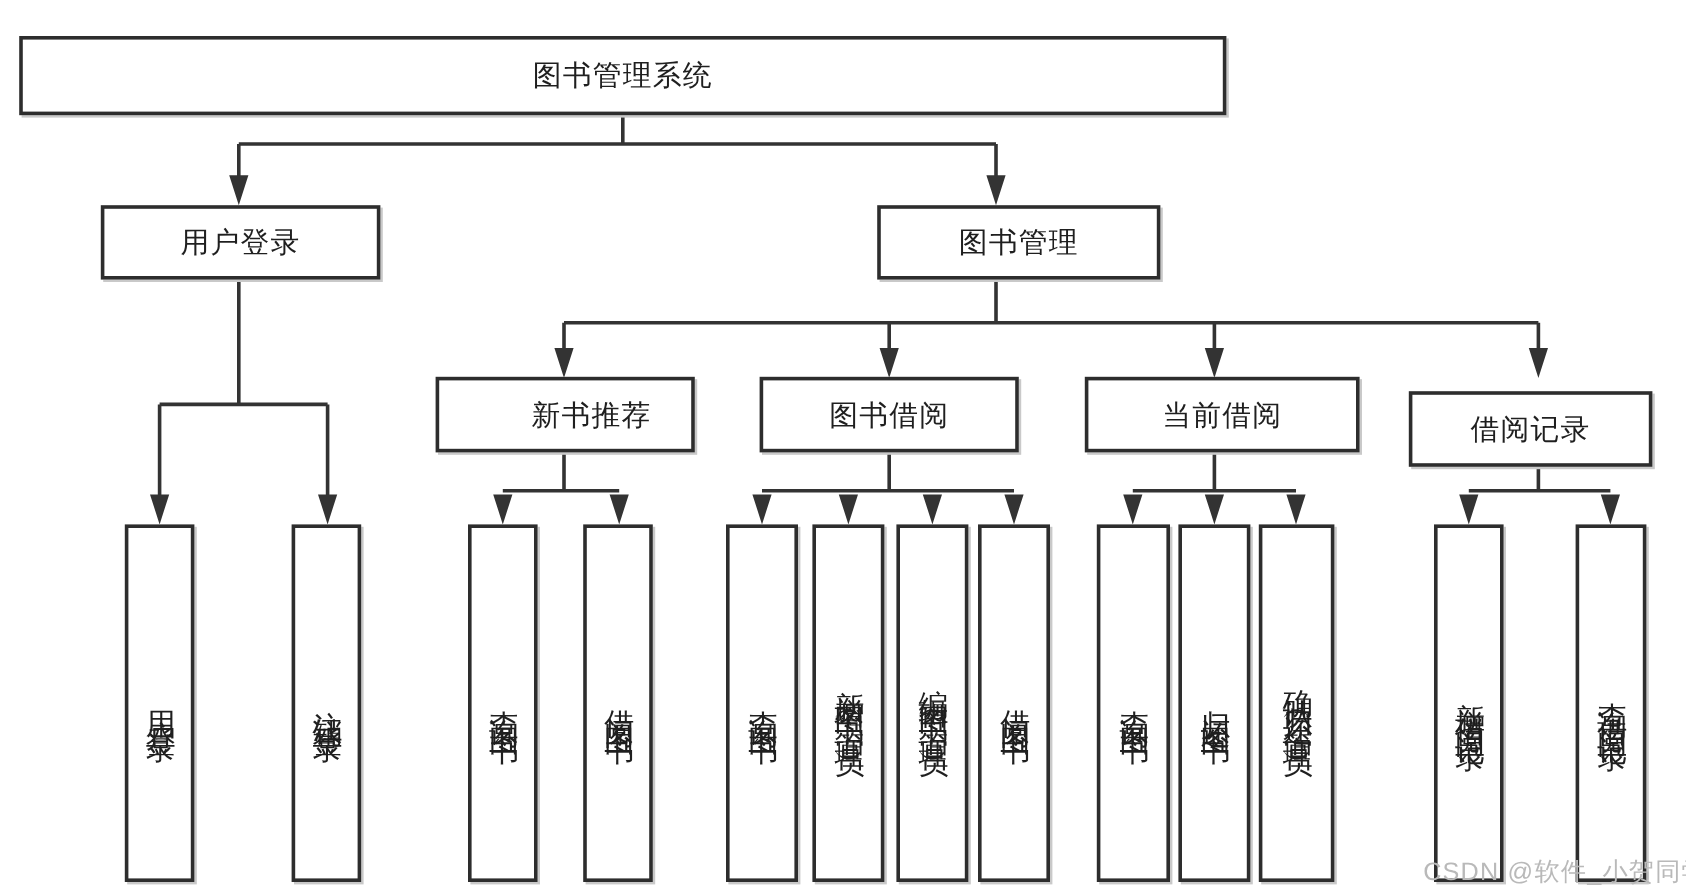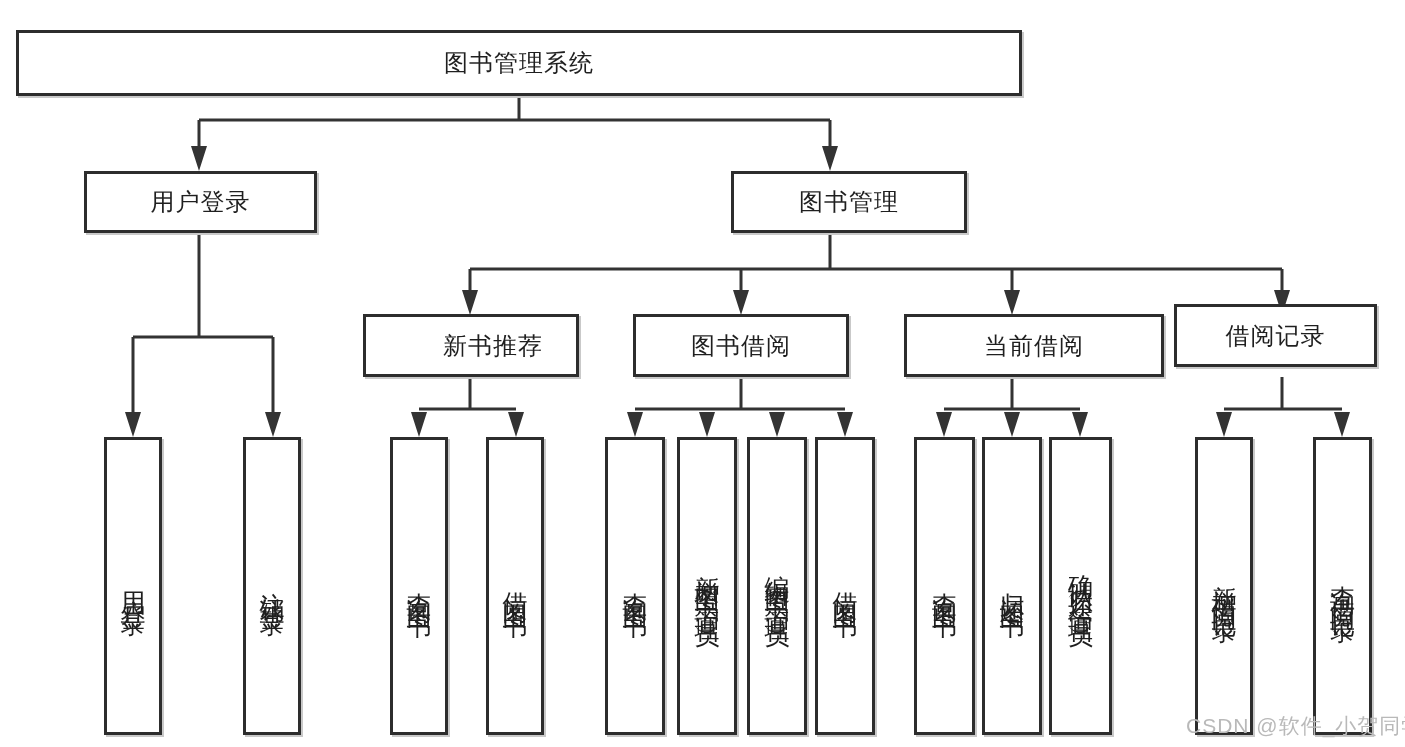--- a/index.html
+++ b/index.html
@@ -57,24 +57,24 @@
   <div class="box" style="left:712px;top:171px;width:236px;height:62px;margin-left:19px;">
     <span class="hlabel">图书管理</span>
   </div>
 
   <div class="box" style="left:363px;top:314px;width:216px;height:63px;padding-left:44px;">
     <span class="hlabel">新书推荐</span>
   </div>
   <div class="box" style="left:633px;top:314px;width:216px;height:63px;">
     <span class="hlabel">图书借阅</span>
   </div>
-  <div class="box" style="left:904px;top:314px;width:260px;height:63px;">
+  <div class="box" style="left:904px;top:314px;width:229px;height:63px;">
     <span class="hlabel">当前借阅</span>
   </div>
-  <div class="box" style="left:1174px;top:304px;width:203px;height:63px;">
+  <div class="box" style="left:1174px;top:326px;width:203px;height:63px;">
     <span class="hlabel">借阅记录</span>
   </div>
 
   <div class="box vbox" style="left:104px;top:437px;width:58px;height:298px;">
     <span class="vlabel">用户登录</span>
   </div>
   <div class="box vbox" style="left:243px;top:437px;width:58px;height:298px;">
     <span class="vlabel">注销登录</span>
   </div>
 

